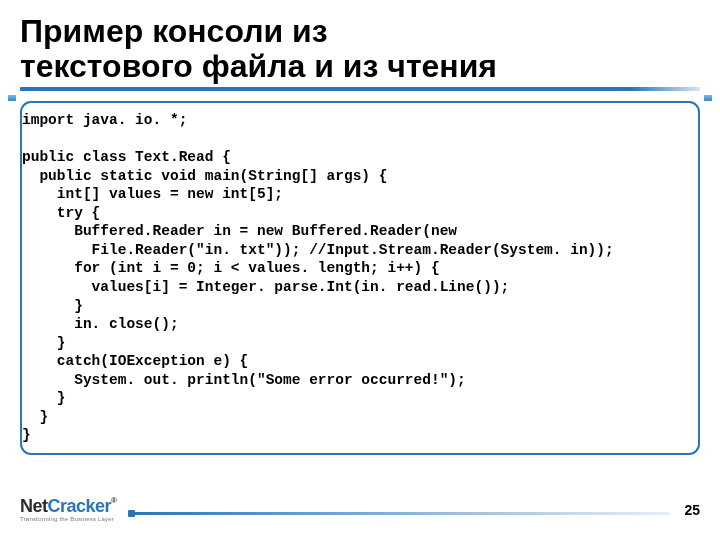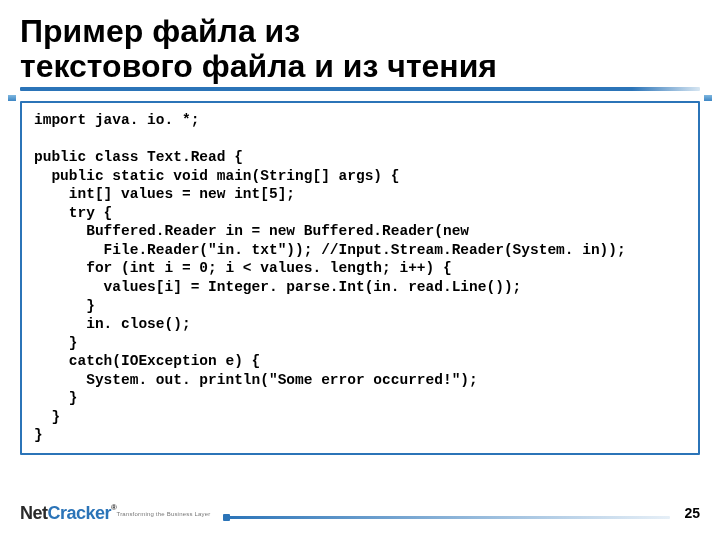--- a/index.html
+++ b/index.html
@@ -41,44 +41,43 @@
     position: absolute;
     top: -6px;
     width: 8px;
     height: 6px;
     background: linear-gradient(to bottom, #7fb7df 0%, #3d86c4 100%);
   }
   .side-accent.left { left: -12px; }
   .side-accent.right { right: -12px; }
   .code-box {
     border: 2px solid #2b74b8;
-    border-radius: 1px;
-    padding: 8px 10px 8px 12px;
+    border-radius: 11px;
+    padding: 8px 10px 8px 0;
     font-family: "Courier New", Courier, monospace;
     font-weight: 700;
     font-size: 14.5px;
     line-height: 1.28;
     white-space: pre;
     color: #000;
     overflow: hidden;
   }
   .footer {
     position: absolute;
     bottom: 18px;
     left: 20px;
     right: 20px;
     display: flex;
     align-items: center;
     justify-content: space-between;
   }
   .logo {
     display: flex;
-    flex-direction: row;
+    flex-direction: column;
     line-height: 1;
-    align-items: center;
   }
   .logo-main {
     font-family: Arial, sans-serif;
     font-weight: 700;
     font-size: 18px;
     color: #2a2a2a;
     letter-spacing: -0.5px;
   }
   .logo-main .net { color: #2a2a2a; }
   .logo-main .cracker { color: #2b74b8; }
@@ -111,21 +110,21 @@
     font-weight: 700;
     color: #000;
   }
 </style>
 </head>
 <body>
 
 <div class="slide">
 
   <h1 class="title">
-    <span>Пример файла из</span><br>
+    <span>Пример консоли из</span><br>
     <span>текстового файла и из чтения</span>
   </h1>
   <div class="title-underline"></div>
 
   <div class="code-frame-wrap">
     <div class="side-accent left"></div>
     <div class="side-accent right"></div>
     <div class="code-box">import java. io. *;
 
 public class Text.Read {

